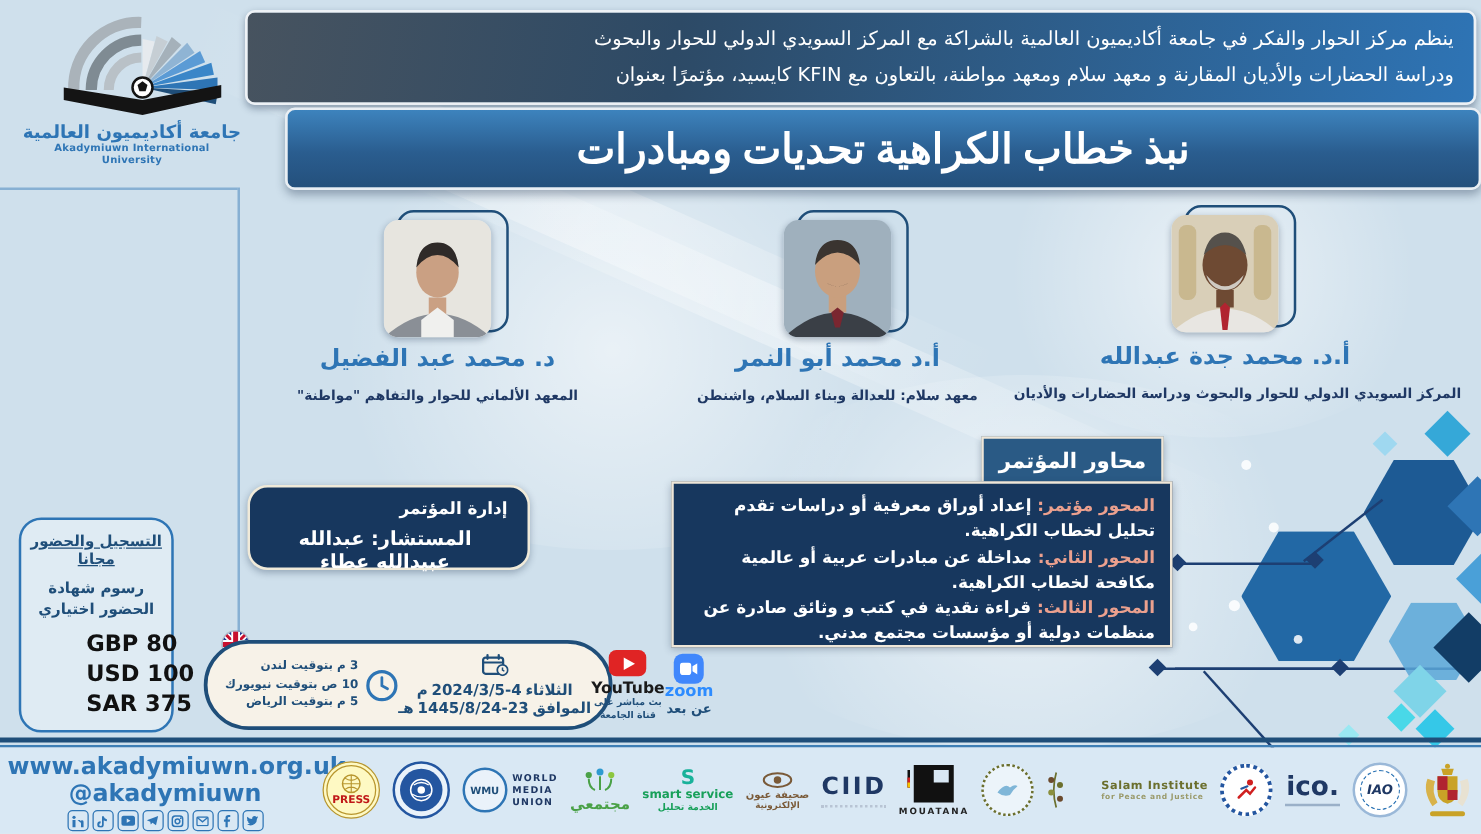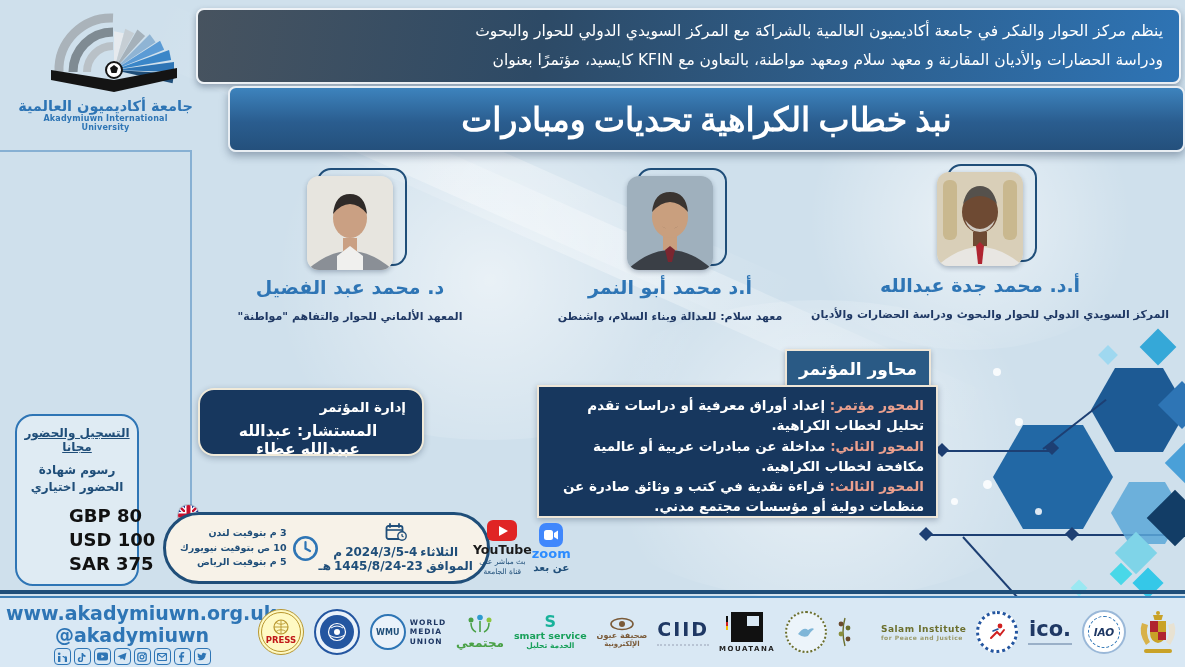--- a/index.html
+++ b/index.html
@@ -59,21 +59,21 @@
     box-sizing:border-box;display:flex;align-items:center;justify-content:space-between;padding:0 16px 0 14px;}
   .times{direction:rtl;text-align:right;color:#1f4e79;font-size:9.5px;font-weight:700;line-height:1.55;white-space:nowrap;}
   .clockgrp{display:flex;align-items:center;gap:5px;}
   .dategrp{text-align:center;direction:rtl;color:#1f4e79;}
   .dategrp .dline{font-size:12px;font-weight:700;white-space:nowrap;}
   .ltrnum{direction:ltr;unicode-bidi:isolate;display:inline-block;margin:0 3px;}
   .ytgrp{width:66px;text-align:center;}
   .ytplay{width:30px;height:21px;background:#e02424;border-radius:6px;margin:0 auto;display:flex;align-items:center;justify-content:center;}
   .ytplay div{width:0;height:0;border-left:9px solid #fff;border-top:5.5px solid transparent;border-bottom:5.5px solid transparent;margin-left:2px;}
   .ytlabel{font-size:12.5px;font-weight:700;color:#1a1a1a;margin-top:1px;}
-  .ytsub{font-size:7.5px;font-weight:400;color:#1f4e79;direction:rtl;line-height:1.25;}
+  .ytsub{font-size:7.5px;font-weight:700;color:#1f4e79;direction:rtl;line-height:1.25;}
   .zoomgrp{width:50px;text-align:center;}
   .zoomicon{width:24px;height:24px;background:#4087fc;border-radius:7px;margin:0 auto;display:flex;align-items:center;justify-content:center;}
   .zoomlabel{font-size:13px;font-weight:700;color:#2d8cff;line-height:1.1;}
   .zoomsub{font-size:10.5px;font-weight:700;color:#1f4e79;direction:rtl;}
   
   .divider1{position:absolute;left:0;top:590px;width:1185px;height:4px;background:#1f4e79;}
   .divider2{position:absolute;left:0;top:596px;width:1185px;height:2px;background:#3f7fb5;}
   .footer{position:absolute;left:0;top:598px;width:1185px;height:69px;background:#d9e8f4;}
   .site{position:absolute;left:6px;top:602px;width:252px;text-align:center;color:#2e75b5;}
   .site .url{font-size:19px;font-weight:700;}

